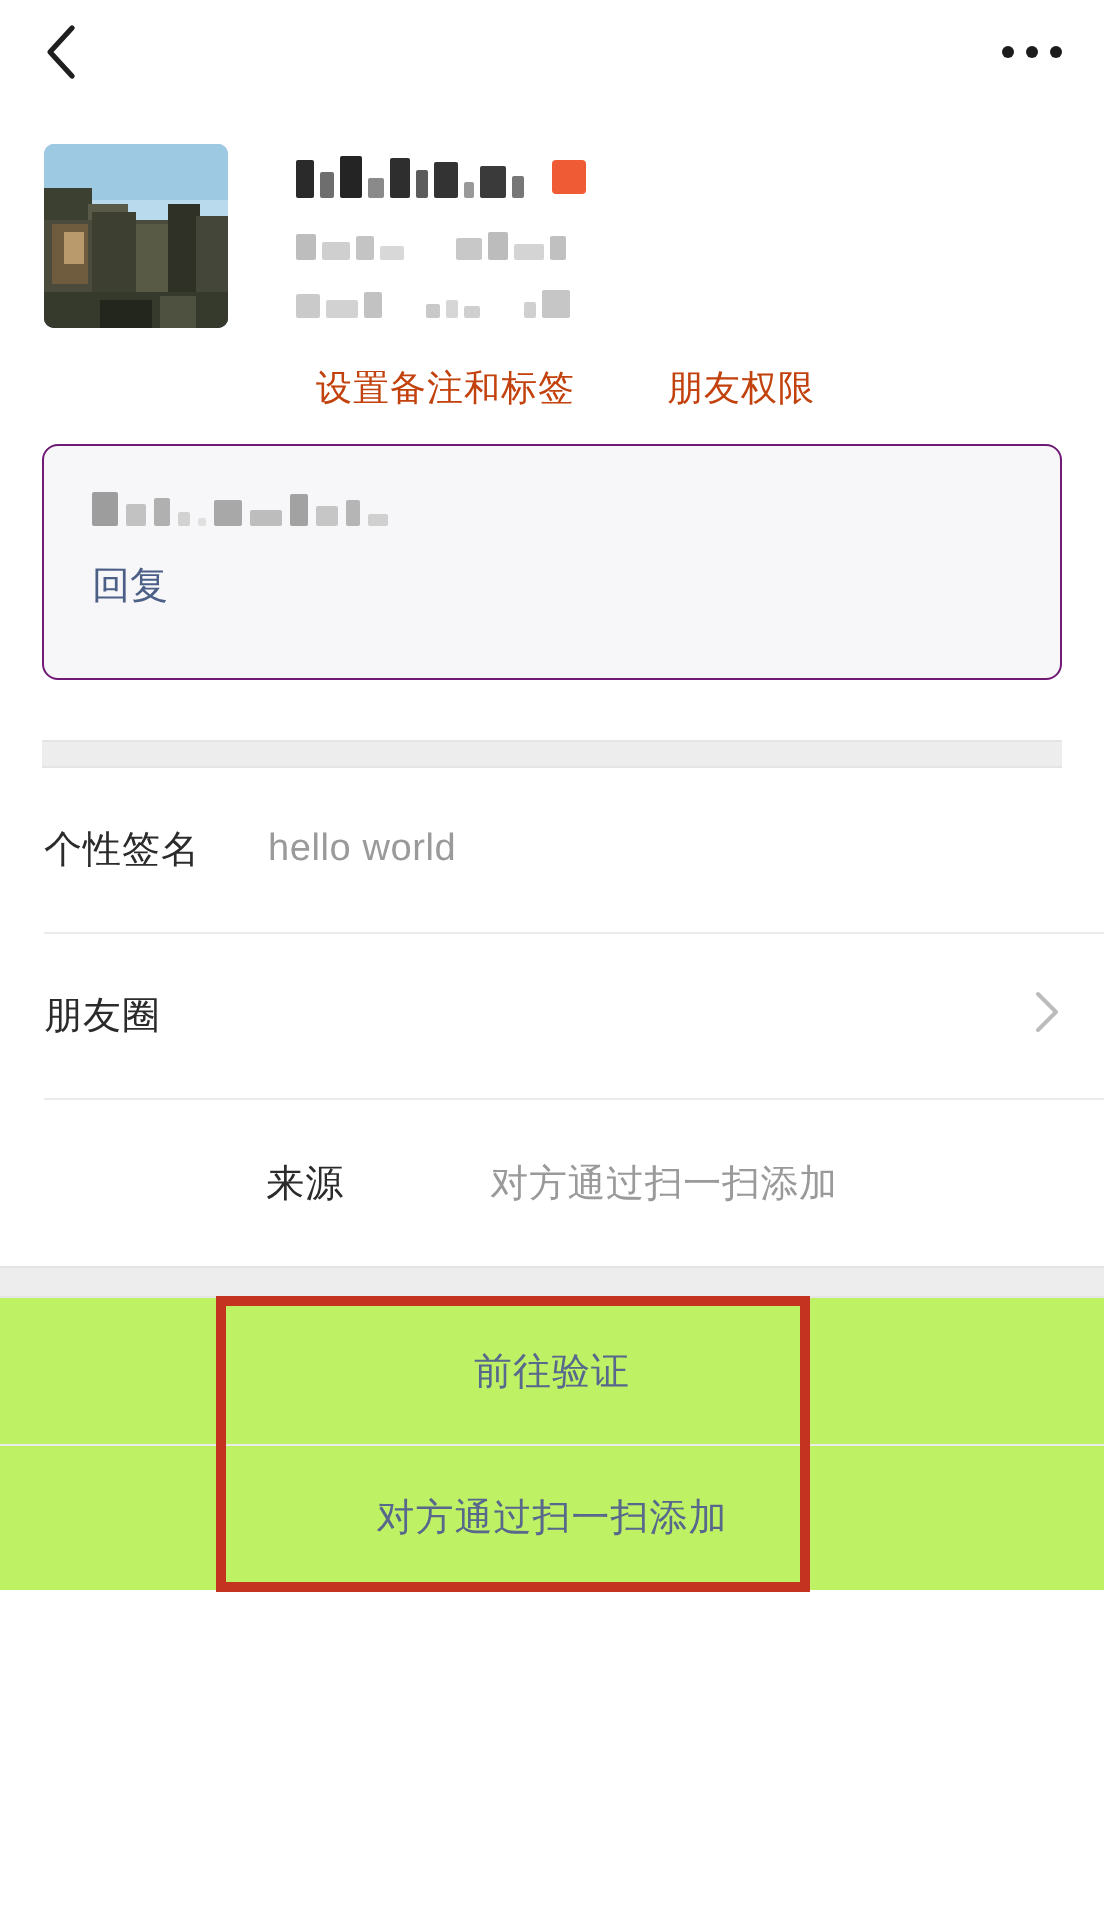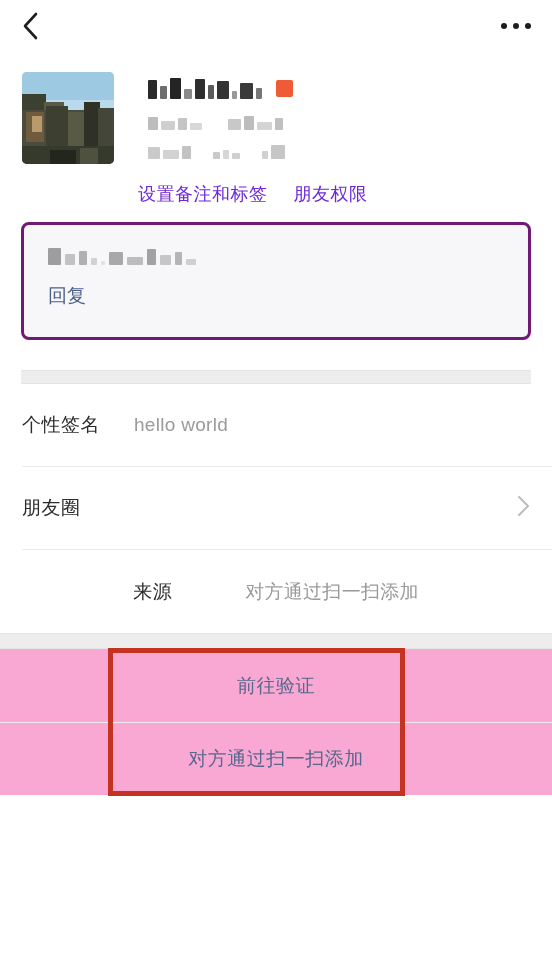--- a/index.html
+++ b/index.html
@@ -36,46 +36,46 @@
   .name-row { display:flex; align-items:center; height:24px; }
   .blur-blocks { display:flex; align-items:flex-end; gap:3px; height:22px; }
   .blur-blocks span { display:block; border-radius:1px; }
   .badge-sq { width:17px; height:17px; background:#ef5b34; border-radius:2px; margin-left:14px; }
   .meta-row { display:flex; align-items:flex-end; gap:26px; margin-top:12px; height:18px; }
   .meta-row2 { display:flex; align-items:flex-end; gap:22px; margin-top:11px; height:18px; }
   .blur-s span { display:block; border-radius:1px; }
   .blur-s { display:flex; align-items:flex-end; gap:3px; height:16px; }
 
   .link-row { display:flex; gap:26px; margin-top:18px; padding-left:116px; }
-  .link { color:#6d28d9; font-size:18px; line-height:24px; letter-spacing:.5px; }
+  .link { color:#c2410c; font-size:18px; line-height:24px; letter-spacing:.5px;margin-left:20px; }
 
   
   .card-wrap { padding:16px 21px 0 21px; background:#fff; }
   .card {
-    background:#f7f7f9; border:3px solid #701a75; border-radius:8px;
+    background:#f7f7f9; border:1px solid #701a75; border-radius:8px;
     padding:22px 24px 26px 24px; min-height:118px;
   }
   .card-blur { display:flex; align-items:flex-end; gap:4px; height:18px; }
   .card-blur span { display:block; border-radius:1px; }
   .card-reply { color:#4c5f86; font-size:19px; line-height:26px; margin-top:18px; }
 
   .gap-band { height:14px; background:#ededed; margin-top:30px;
               border-top:1px solid #e4e4e4; border-bottom:1px solid #e4e4e4; }
 
   
   .info-list { background:#fff; padding-left:22px; }
   .info-row { display:flex; align-items:center; height:83px; border-bottom:1px solid #ebebeb; padding-right:22px; position:relative; }
   .info-row:last-child { border-bottom:none;justify-content:center; }
   .info-label { color:#2b2b2b; font-size:19px; width:112px; flex:0 0 112px; letter-spacing:.5px; }
   .info-value { color:#9a9a9a; font-size:19px; letter-spacing:.3px; }
   .chev { margin-left:auto; display:block; }
 
   
   .band { height:16px; background:#ededed; border-top:1px solid #e4e4e4; border-bottom:1px solid #e4e4e4; }
-  .actions { background:#f9a8d4; position:relative; }
+  .actions { background:#bef264; position:relative; }
   .action-btn {
     height:73px; display:flex; align-items:center; justify-content:center;
     color:#58678c; font-size:19px; letter-spacing:.5px;
   }
   .action-btn + .action-btn { border-top:1px solid #ebebeb; }
   .redbox {
     position:absolute; left:108px; top:-1px; width:297px; height:148px;
     border:5px solid #c4331f; pointer-events:none;
   }
 

